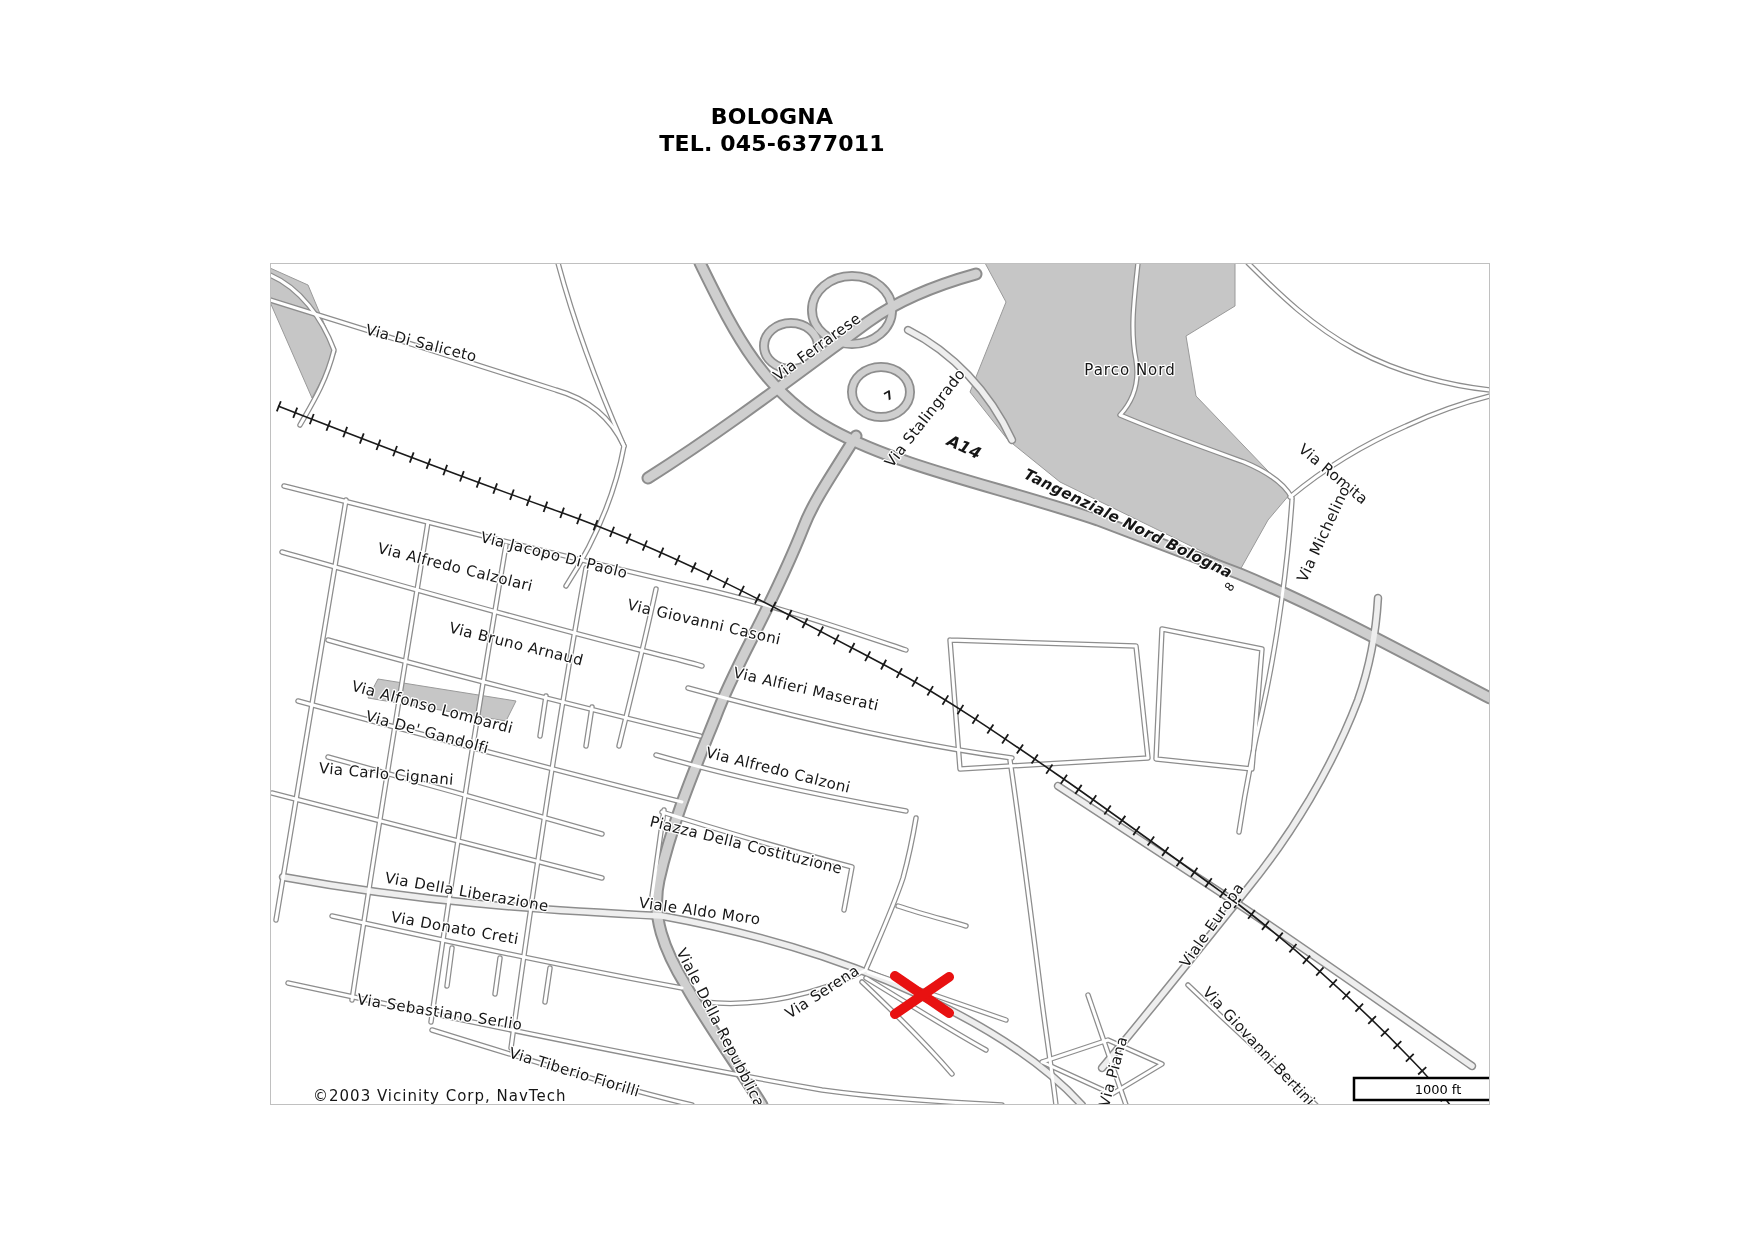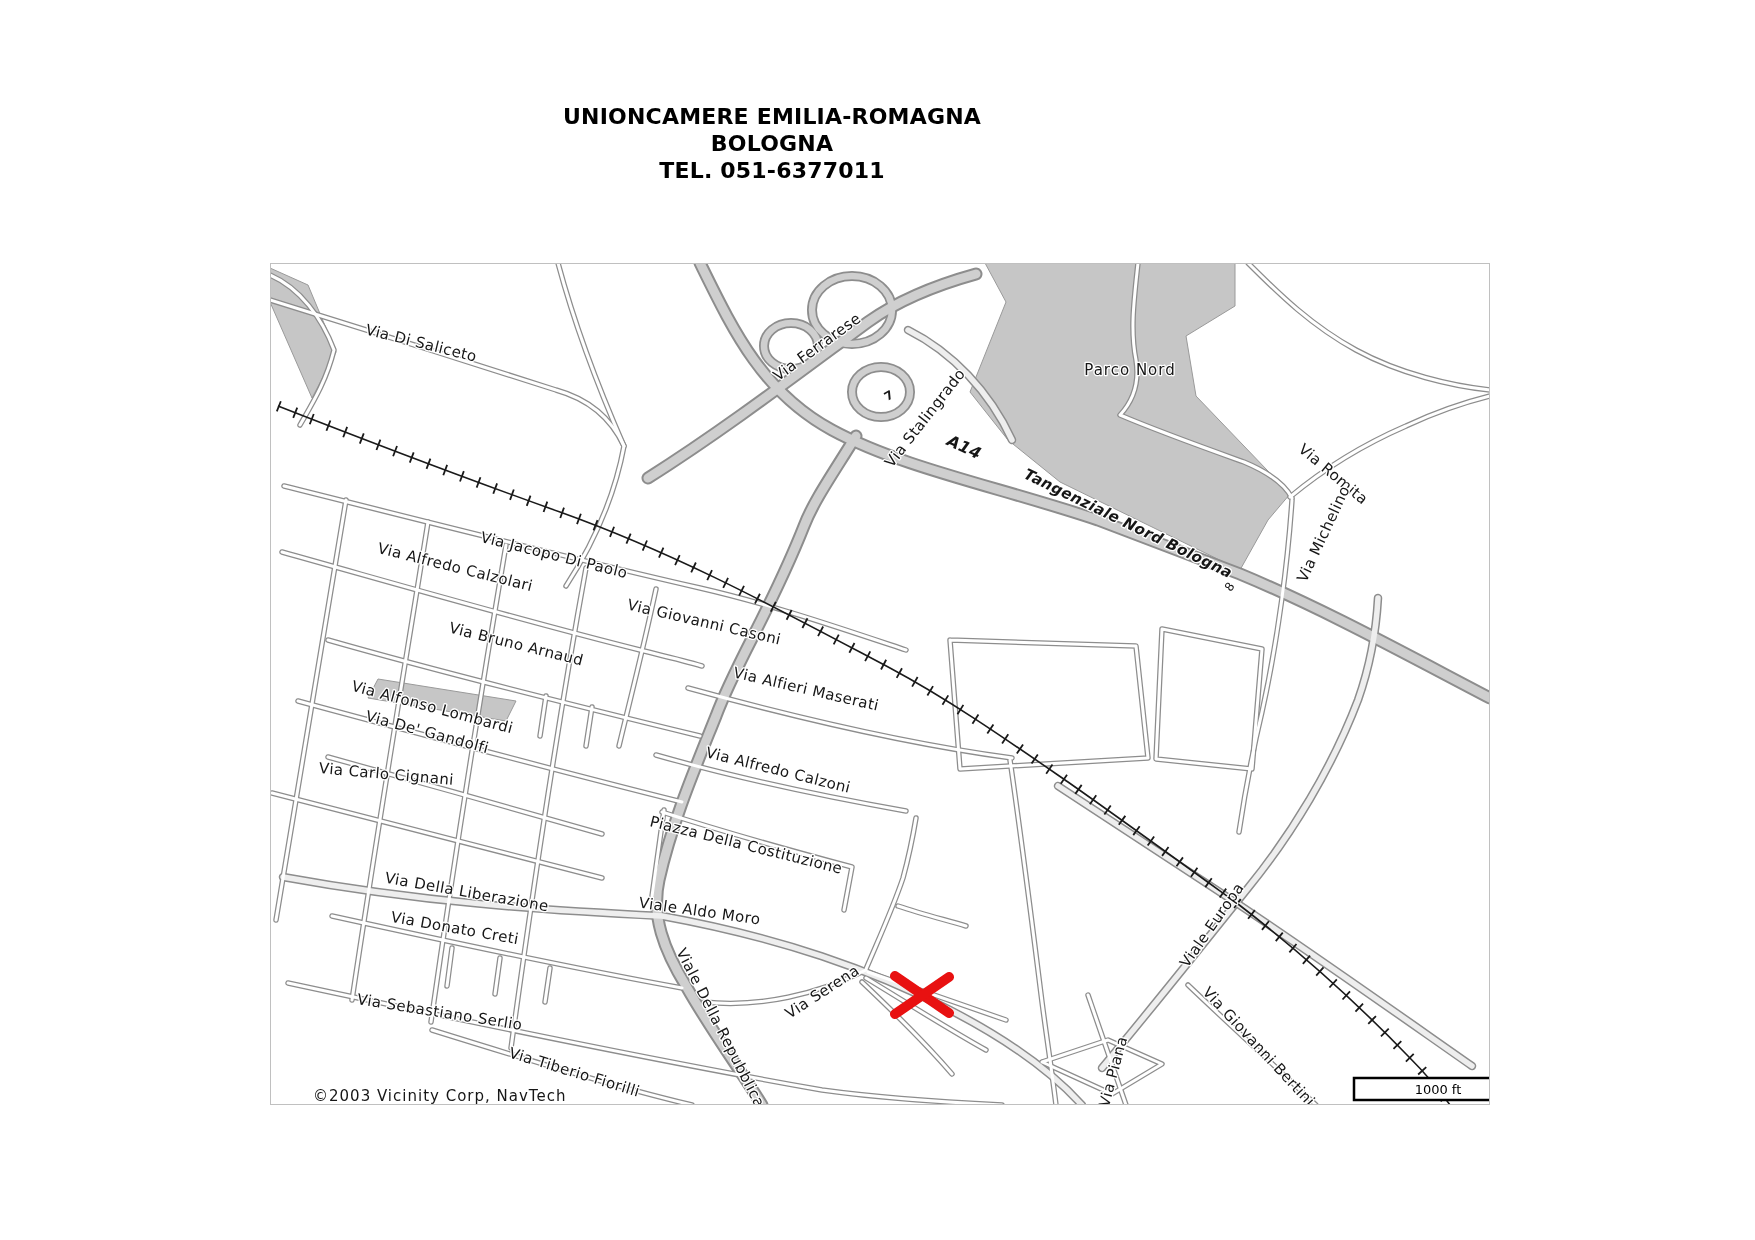--- a/index.html
+++ b/index.html
@@ -12,23 +12,22 @@
   svg{display:block;}
   .maplabel{font-family:"DejaVu Sans",sans-serif;fill:#161616;
             paint-order:stroke;stroke:#ffffff;stroke-width:2.6px;stroke-linejoin:round;}
 </style>
 </head>
 <body>
 
 <div class="page">
 
   <div class="hdr">
-    <div>UNIONCAMERE EMILIA-ROMAGNA</div>
     <div>BOLOGNA</div>
-    <div>TEL. 051-6377011</div>
+    <div>TEL. 045-6377011</div>
   </div>
 
   <div class="mapwrap">
     <svg id="map-svg" width="1220" height="842" viewBox="270 263 1220 842" xmlns="http://www.w3.org/2000/svg">
         <path d="M985,263 L1235,263 L1235,306 L1186,336 L1196,396 L1290,494 L1268,520 L1240,570 L1060,482 L1008,440 L970,392 L1006,302 Z" fill="#c6c6c6" stroke="#9a9a9a" stroke-width="1"></path>
         <path d="M270,268 L308,285 L336,352 L312,398 L270,302 Z" fill="#c6c6c6" stroke="#9a9a9a" stroke-width="1"></path>
         <path d="M378,679 L516,701 L506,721 L368,698 Z" fill="#c6c6c6" stroke="#9a9a9a" stroke-width="1"></path>
         <path d="M700,263 C733,330 762,392 832,430 C902,468 1000,487 1098,520 L1240,574 C1322,608 1402,652 1490,698" fill="none" stroke="#8d8d8d" stroke-width="13" stroke-linecap="round" stroke-linejoin="round"></path>
         <path d="M856,436 C834,472 814,500 804,526 C770,612 736,662 716,716 C696,766 672,822 659,880 C651,916 664,950 686,986 C712,1032 742,1072 762,1105" fill="none" stroke="#8d8d8d" stroke-width="13" stroke-linecap="round" stroke-linejoin="round"></path>
         <path d="M648,478 C724,430 800,372 868,322 C900,299 940,284 976,274" fill="none" stroke="#8d8d8d" stroke-width="13" stroke-linecap="round" stroke-linejoin="round"></path>

